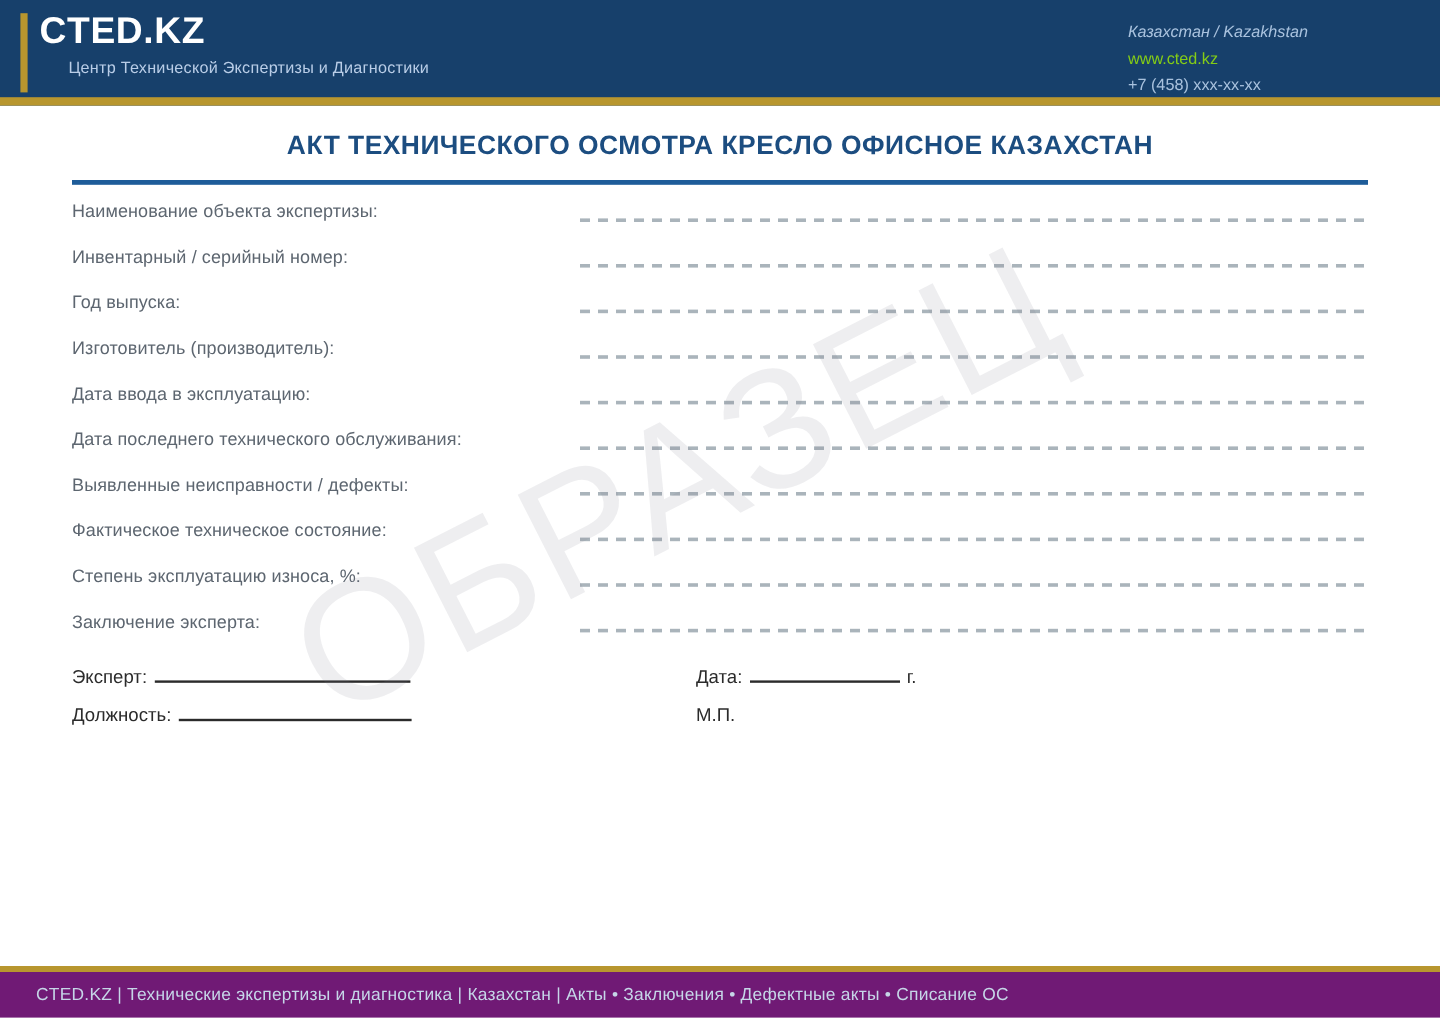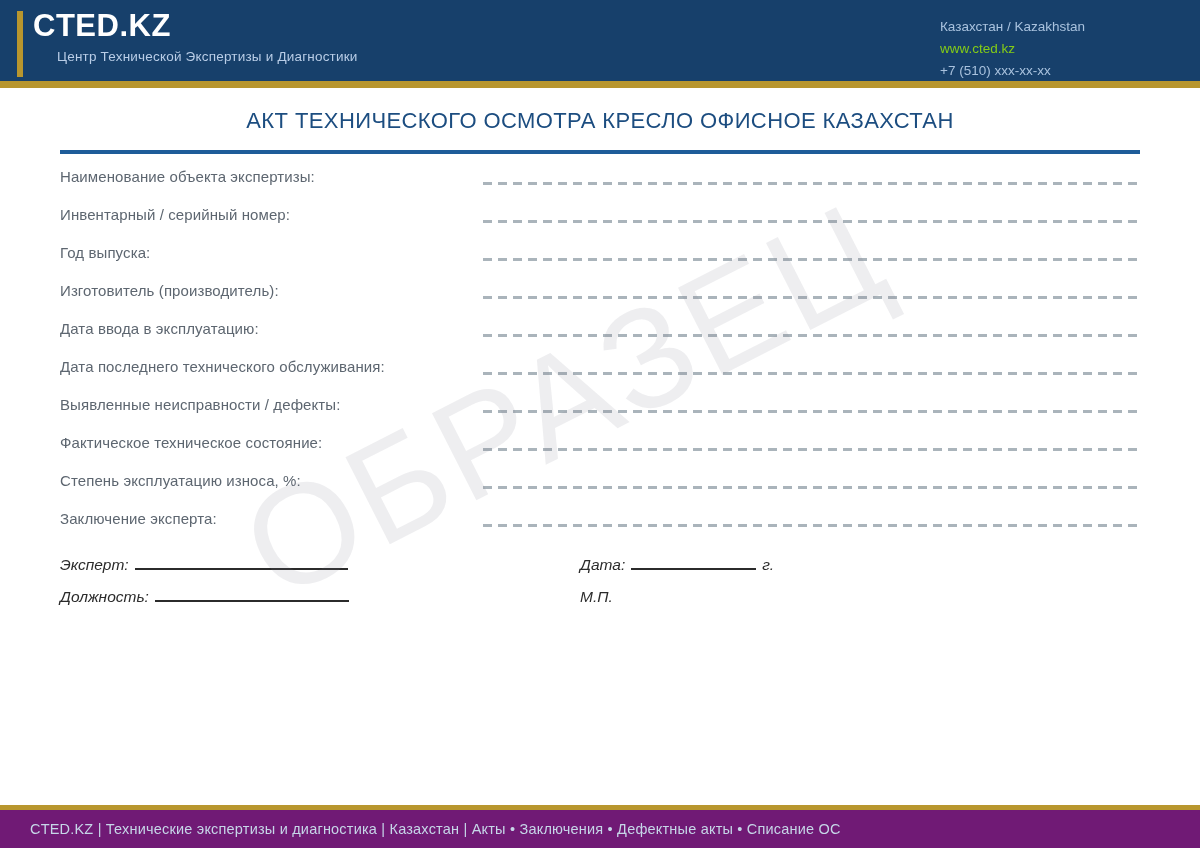--- a/index.html
+++ b/index.html
@@ -28,31 +28,31 @@
     color:#ffffff; font-size:31px; font-weight:bold; letter-spacing:0.5px;
   }
   .brand-tagline {
     position:absolute; left:33px; top:49px;
     color:#b9cde7; font-size:13.5px; letter-spacing:0.2px;margin-left:24px;
   }
   .header-contacts {
     position:absolute; left:940px; top:16px;
     font-size:13.5px; line-height:22px;
   }
-  .hc-region { color:#a9c2de; }
+  .hc-region { color:#a9c2de;font-style:italic; }
   .hc-site { color:#84cc16; cursor:pointer; }
   .hc-phone { color:#a9c2de; }
 
   
   .doc-title {
     margin-top:20px;
     text-align:center;
     color:#1c4d80;
     font-size:22px;
-    font-weight:normal;
+    font-weight:bold;
     letter-spacing:0.4px;
   }
   .title-rule {
     width:1080px; height:4px;
     margin:16px auto 0 auto;
     background:#1e5c99;
   }
 
   
   .form-area {
@@ -79,21 +79,21 @@
     white-space:nowrap; letter-spacing:4px;
     pointer-events:none; z-index:5;
   }
 
   
   .signature {
     margin:10px 60px 0 60px;
     position:relative;
     color:#2b2b2b; font-size:15.5px;
   }
-  .sig-row { position:relative; height:32px;font-style:italic; }
+  .sig-row { position:relative; height:32px; }
   .sig-right { position:absolute; left:520px; top:0;text-align:right; }
   .u-line {
     display:inline-block; height:13px;
     border-bottom:2px solid #2b2b2b;
     margin-left:6px; vertical-align:baseline;
   }
   .u-expert { width:213px; }
   .u-position { width:194px; }
   .u-date { width:125px; margin-right:6px; }
 
@@ -116,21 +116,21 @@
 
 <div class="page">
 
   <div class="header">
     <div class="brand-accent"></div>
     <div class="brand-name">CTED.KZ</div>
     <div class="brand-tagline">Центр Технической Экспертизы и Диагностики</div>
     <div class="header-contacts">
       <div class="hc-region">Казахстан / Kazakhstan</div>
       <div class="hc-site">www.cted.kz</div>
-      <div class="hc-phone">+7 (510) xxx-xx-xx</div>
+      <div class="hc-phone">+7 (458) xxx-xx-xx</div>
     </div>
   </div>
 
   <h1 class="doc-title">АКТ ТЕХНИЧЕСКОГО ОСМОТРА КРЕСЛО ОФИСНОЕ КАЗАХСТАН</h1>
   <div class="title-rule"></div>
 
   <div class="watermark">ОБРАЗЕЦ</div>
 
   <div class="form-area">
     <div class="form-row">

